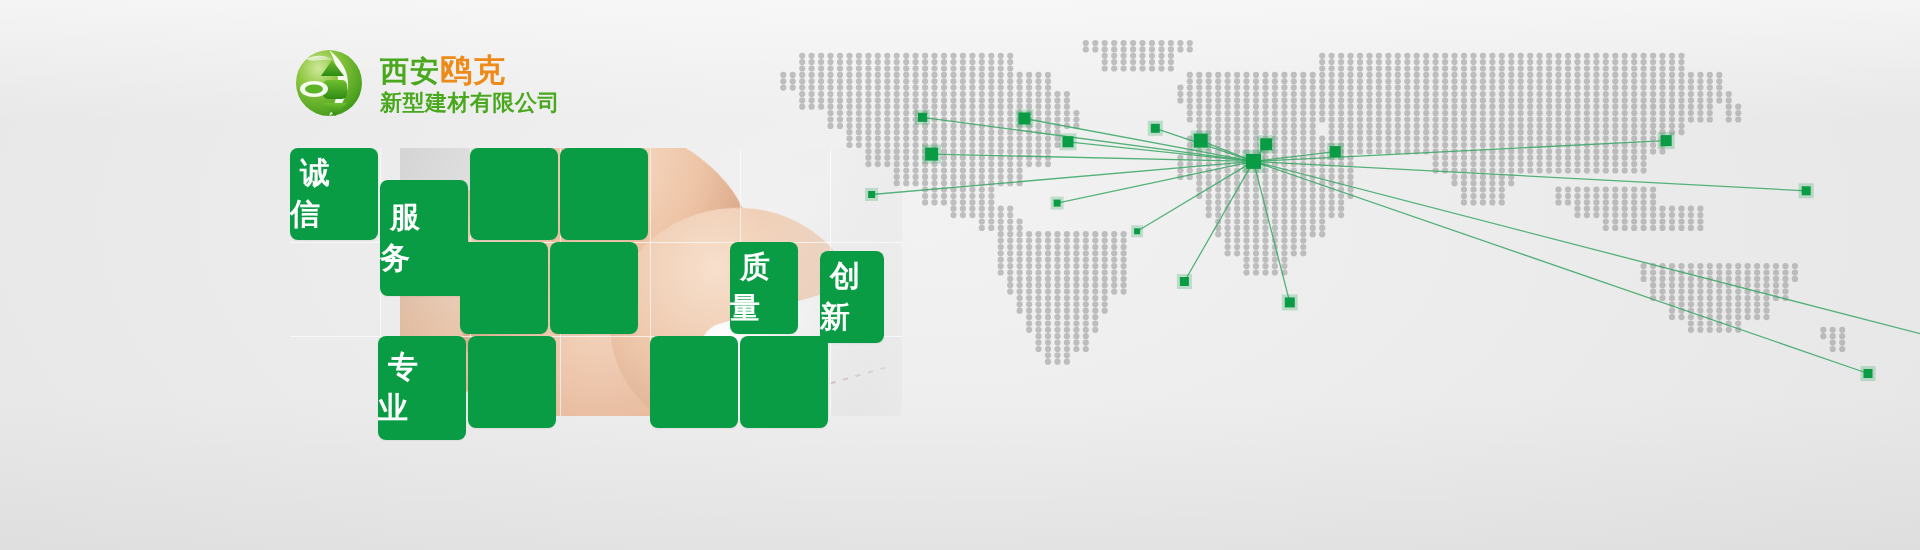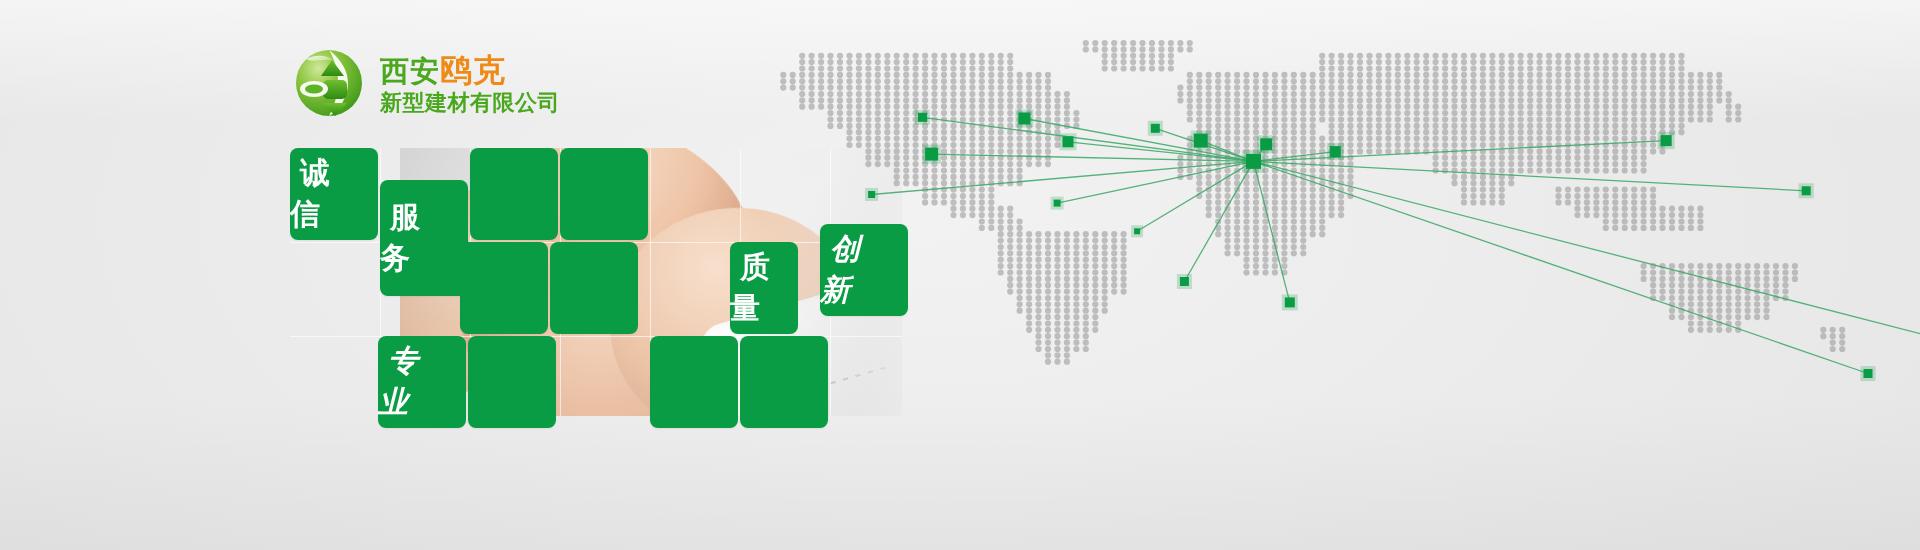--- a/index.html
+++ b/index.html
@@ -188,22 +188,22 @@
         <div class="gl" style="left: 0px; top: 188px; width: 612px; height: 1px;"></div>
       </div>
     <div class="tiles" id="tiles">
         <div class="tile" style="left: 0px; top: 0px; width: 88px; height: 92px; background: rgb(10, 156, 69);">诚信</div>
         <div class="tile" style="left: 90px; top: 0px; width: 88px; height: 116px; background: rgb(10, 156, 69); margin-top: 32px;">服务</div>
         <div class="tile blank" style="left: 180px; top: 0px; width: 88px; height: 92px; background: rgb(10, 156, 69);"></div>
         <div class="tile blank" style="left: 270px; top: 0px; width: 88px; height: 92px; background: rgb(10, 156, 69);"></div>
         <div class="tile blank" style="left: 170px; top: 94px; width: 88px; height: 92px; background: rgb(10, 156, 69);"></div>
         <div class="tile blank" style="left: 260px; top: 94px; width: 88px; height: 92px; background: rgb(10, 156, 69);"></div>
         <div class="tile" style="left: 440px; top: 94px; width: 68px; height: 92px; background: rgb(10, 156, 69);">质量</div>
-        <div class="tile" style="left: 530px; top: 76px; width: 88px; height: 92px; background: rgb(10, 156, 69); font-style: italic;">创新</div>
-        <div class="tile" style="left: 88px; top: 188px; width: 88px; height: 92px; background: rgb(10, 156, 69); font-style: italic;">专业</div>
+        <div class="tile" style="left: 530px; top: 103px; width: 64px; height: 92px; background: rgb(10, 156, 69);">创新</div>
+        <div class="tile" style="left: 88px; top: 188px; width: 88px; height: 104px; background: rgb(10, 156, 69);">专业</div>
         <div class="tile blank" style="left: 178px; top: 188px; width: 88px; height: 92px; background: rgb(10, 156, 69);"></div>
         <div class="tile blank" style="left: 450px; top: 188px; width: 88px; height: 92px; background: rgb(10, 156, 69);"></div>
         <div class="tile blank" style="left: 360px; top: 188px; width: 88px; height: 92px; background: rgb(10, 156, 69);"></div>
       </div>
   </div>
 
   <div class="map">
     <svg id="mapsvg" width="1200" height="380" viewBox="0 0 1200 380" xmlns="http://www.w3.org/2000/svg">
         <g>
           <circle cx="357.8" cy="25.0" r="3.1" fill="#9e9e9e" opacity="0.62"></circle>

